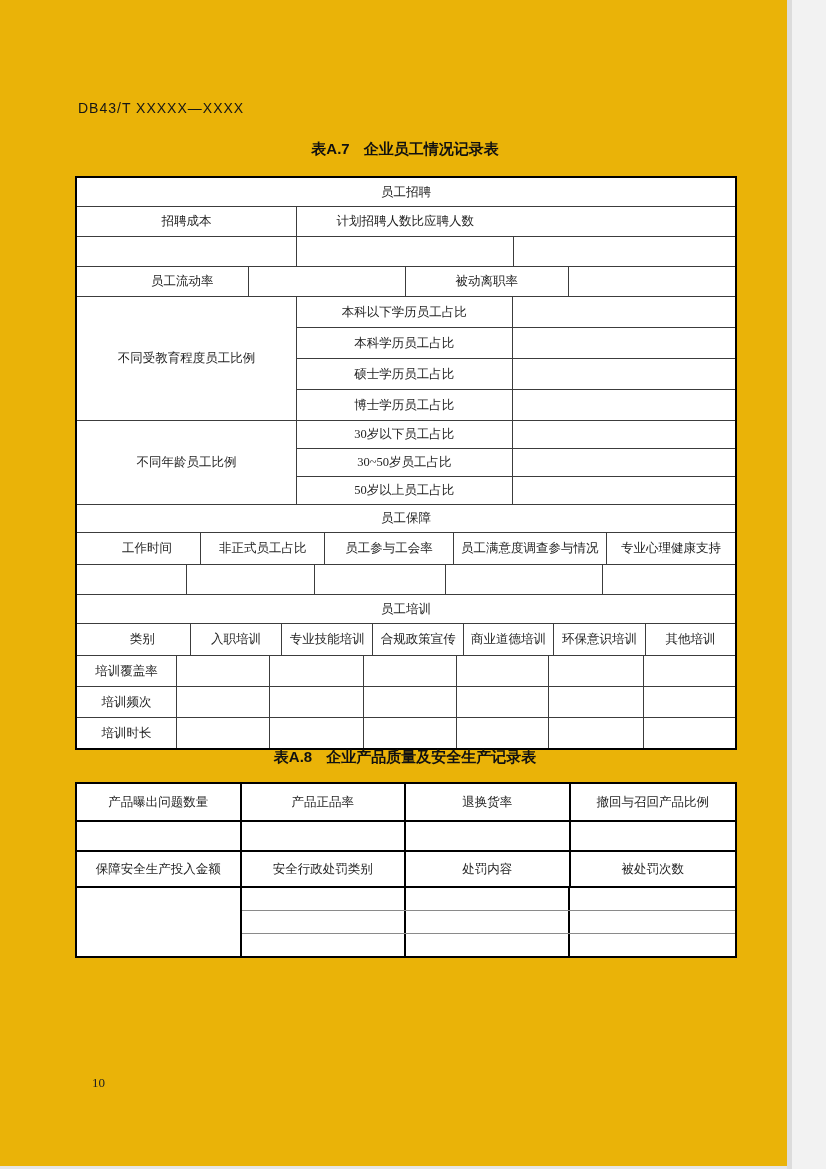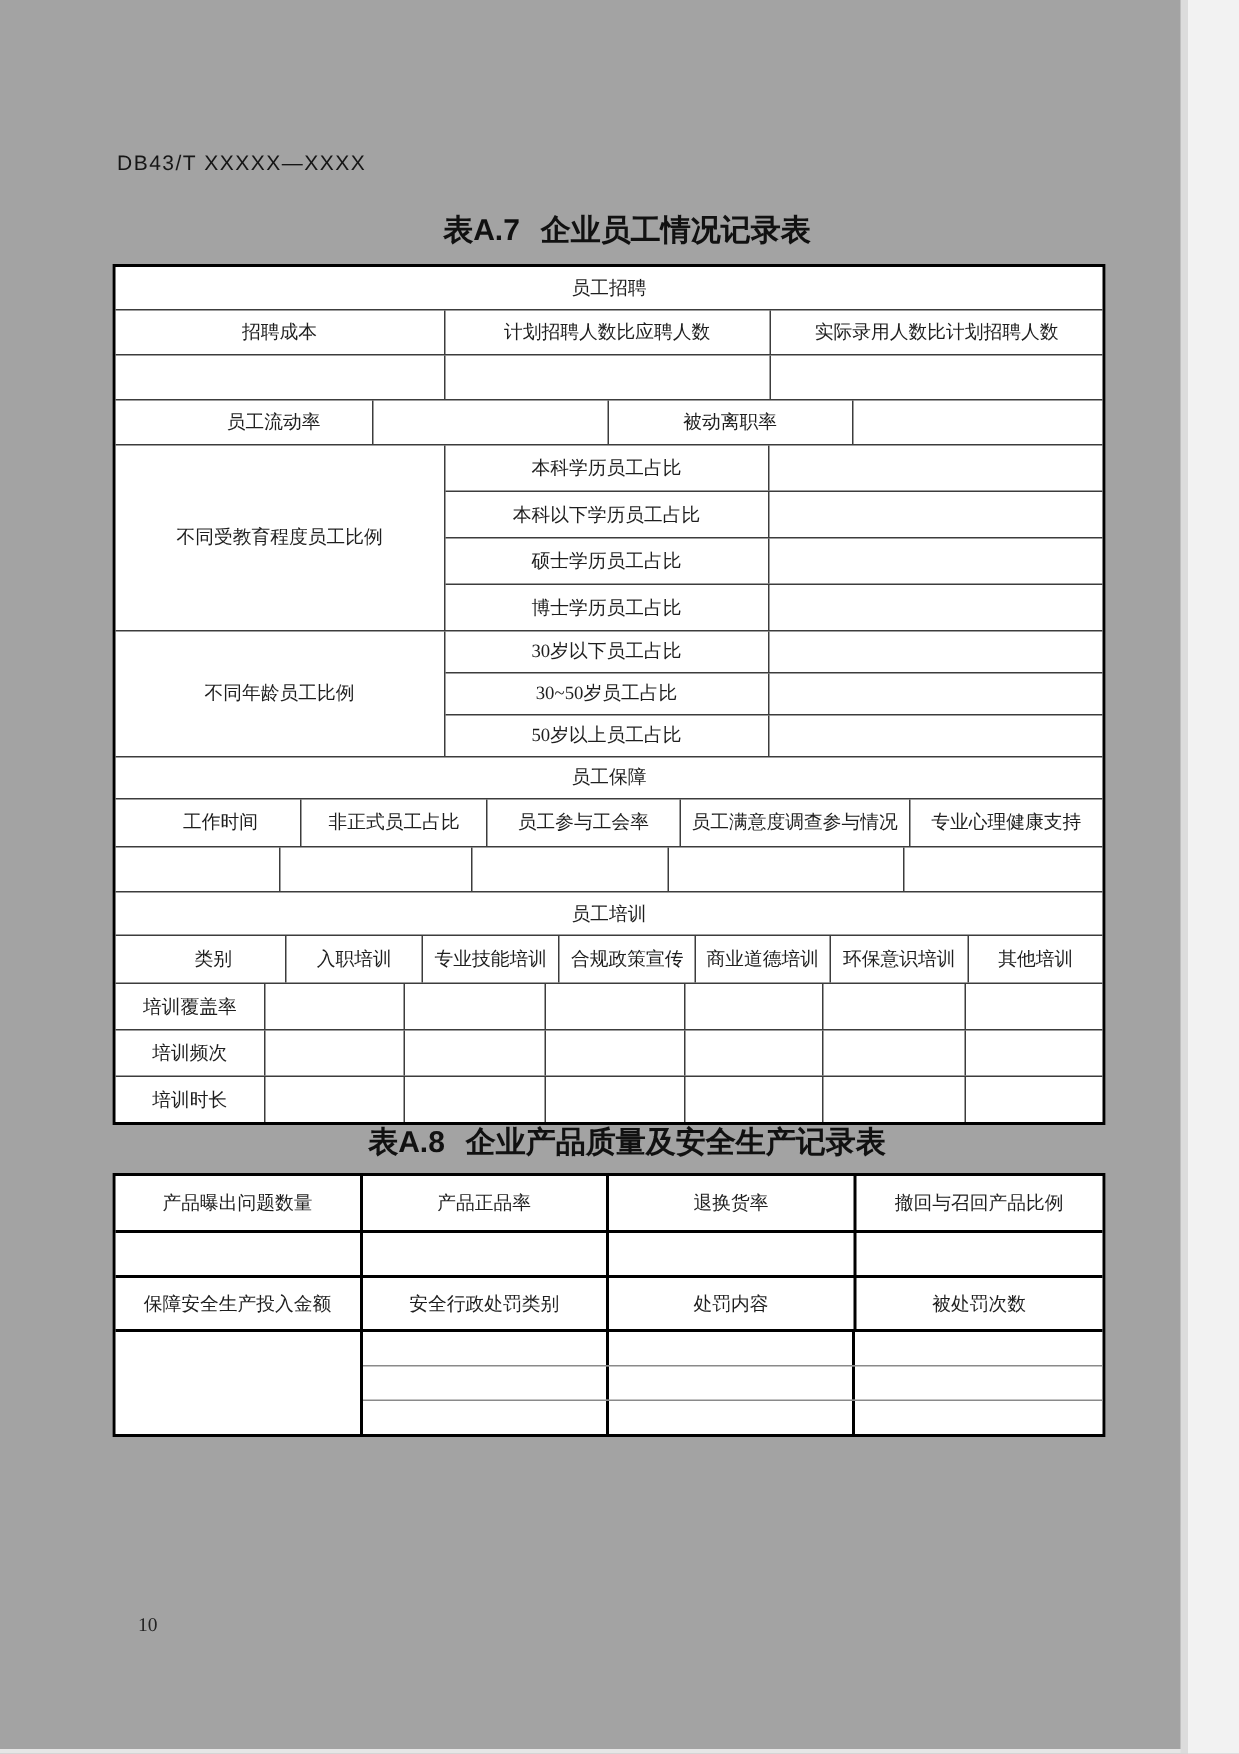--- a/index.html
+++ b/index.html
@@ -1,35 +1,35 @@
 <!DOCTYPE html>
 <html><head>
 <meta charset="utf-8">
 <style>
   html,body{margin:0;padding:0;background:#f2f2f2;}
   .page{
     position:relative;
     width:792px;height:1169px;
-    background:#a3a3a3;
+    background:#eab308;
     font-family:"Liberation Serif","DejaVu Serif",serif;
     color:#1e1e1e;
     overflow:hidden;
     box-shadow:inset -5px 0 0 #dcdcdc, inset 0 -3px 0 #e6e6e6;
     text-decoration:underline;
   }
   .doc-code{
     position:absolute;left:78px;top:100px;
     font-family:"Liberation Sans","DejaVu Sans",sans-serif;
     font-size:14px;letter-spacing:1px;font-weight:500;color:#161616;
   }
   .caption{
-    position:absolute;left:88px;width:660px;
+    position:absolute;left:75px;width:660px;
     display:flex;justify-content:center;gap:14px;
     font-family:"Liberation Sans","DejaVu Sans",sans-serif;
-    font-weight:bold;font-size:20px;color:#111;align-items:center;
+    font-weight:bold;font-size:15px;color:#111;align-items:center;
   }
   .caption-a7{top:140px;}
   .caption-a8{top:748px;}
 
   .tbl{
     position:absolute;left:75px;width:658px;
     border:2px solid #000;background:#fff;
     font-size:12.5px;box-sizing:content-box;
   }
   .tbl-a7{top:176px;}
@@ -99,45 +99,44 @@
 
   <div class="tbl tbl-a7">
 
     <div class="r h28">
       <div class="c full">员工招聘</div>
     </div>
 
     <div class="r h29">
       <div class="c w3a">招聘成本</div>
       <div class="c w3b">计划招聘人数比应聘人数</div>
-      <div class="c w3c">实际录用人数比计划招聘人数</div>
     </div>
 
     <div class="r h29">
       <div class="c w3a"></div>
       <div class="c w3b"></div>
       <div class="c w3c"></div>
     </div>
 
     <div class="r h29">
       <div class="c w4a">员工流动率</div>
       <div class="c w4b"></div>
       <div class="c w4c">被动离职率</div>
       <div class="c w4d"></div>
     </div>
 
     <div class="r">
       <div class="g-label">不同受教育程度员工比例</div>
       <div class="g-body">
         <div class="sr sr30">
+          <div class="c sub-label">本科以下学历员工占比</div>
+          <div class="c sub-value"></div>
+        </div>
+        <div class="sr sr30">
           <div class="c sub-label">本科学历员工占比</div>
-          <div class="c sub-value"></div>
-        </div>
-        <div class="sr sr30">
-          <div class="c sub-label">本科以下学历员工占比</div>
           <div class="c sub-value"></div>
         </div>
         <div class="sr sr30">
           <div class="c sub-label">硕士学历员工占比</div>
           <div class="c sub-value"></div>
         </div>
         <div class="sr sr30">
           <div class="c sub-label">博士学历员工占比</div>
           <div class="c sub-value"></div>
         </div>

